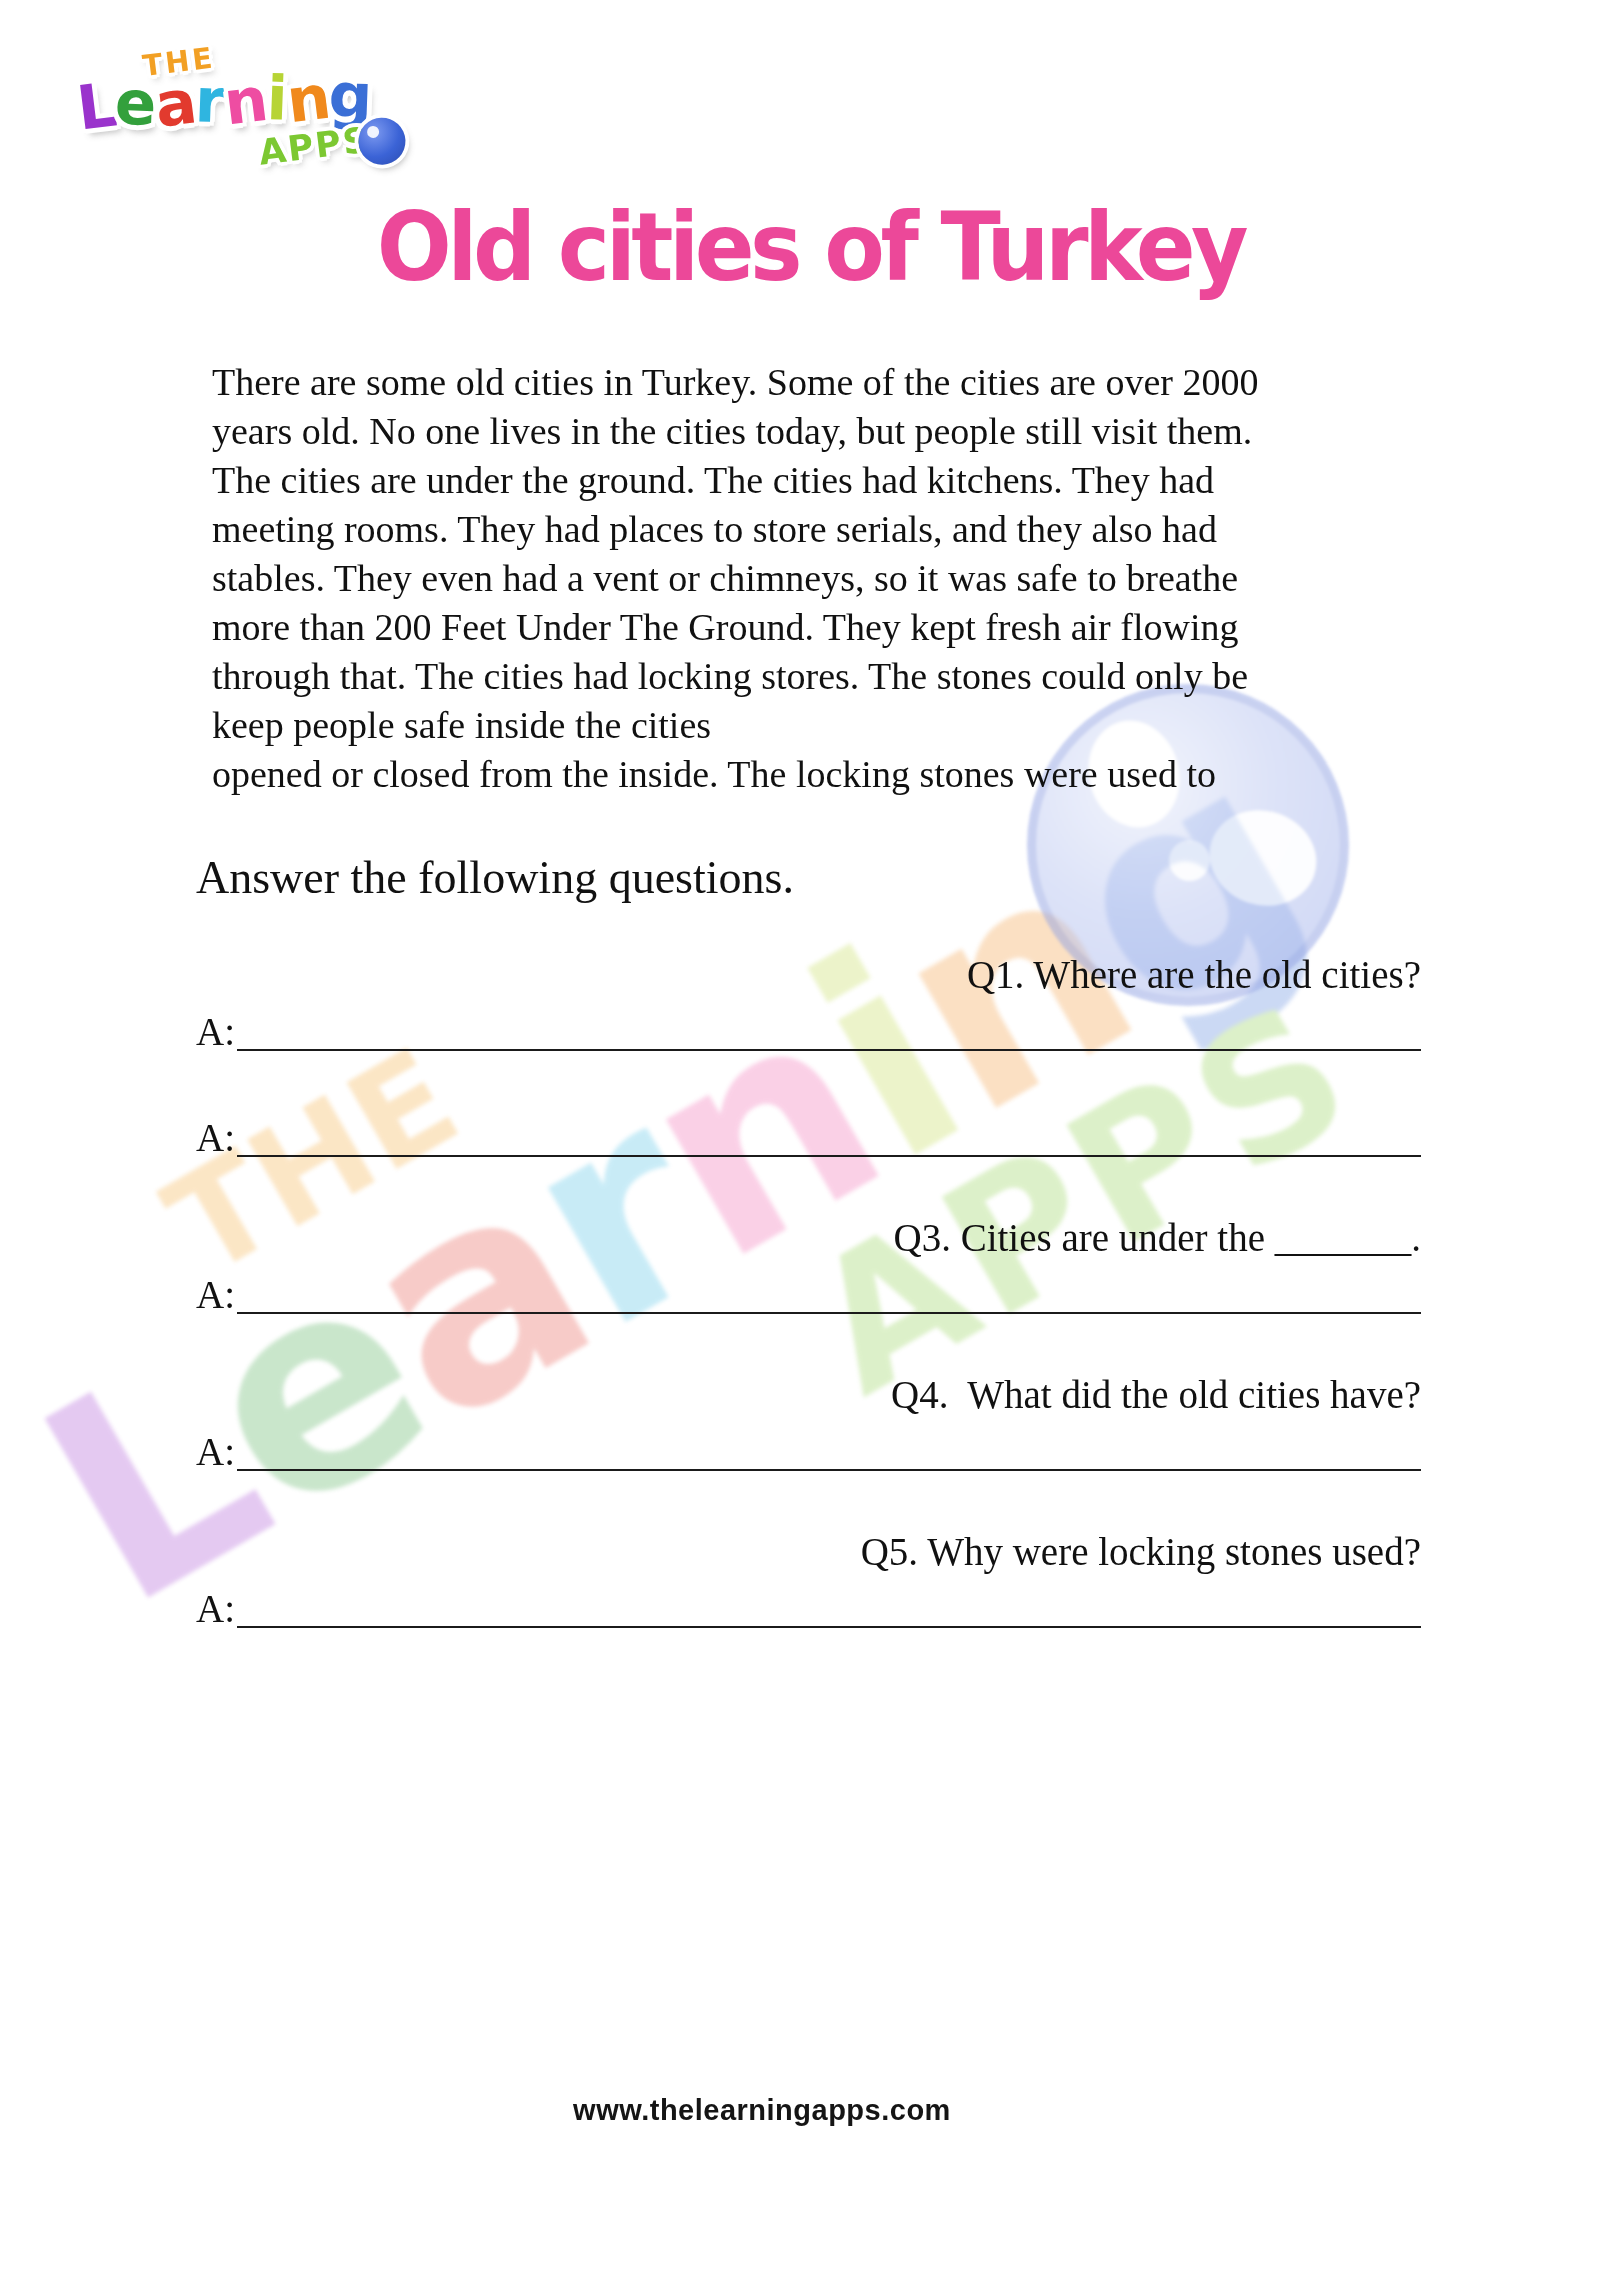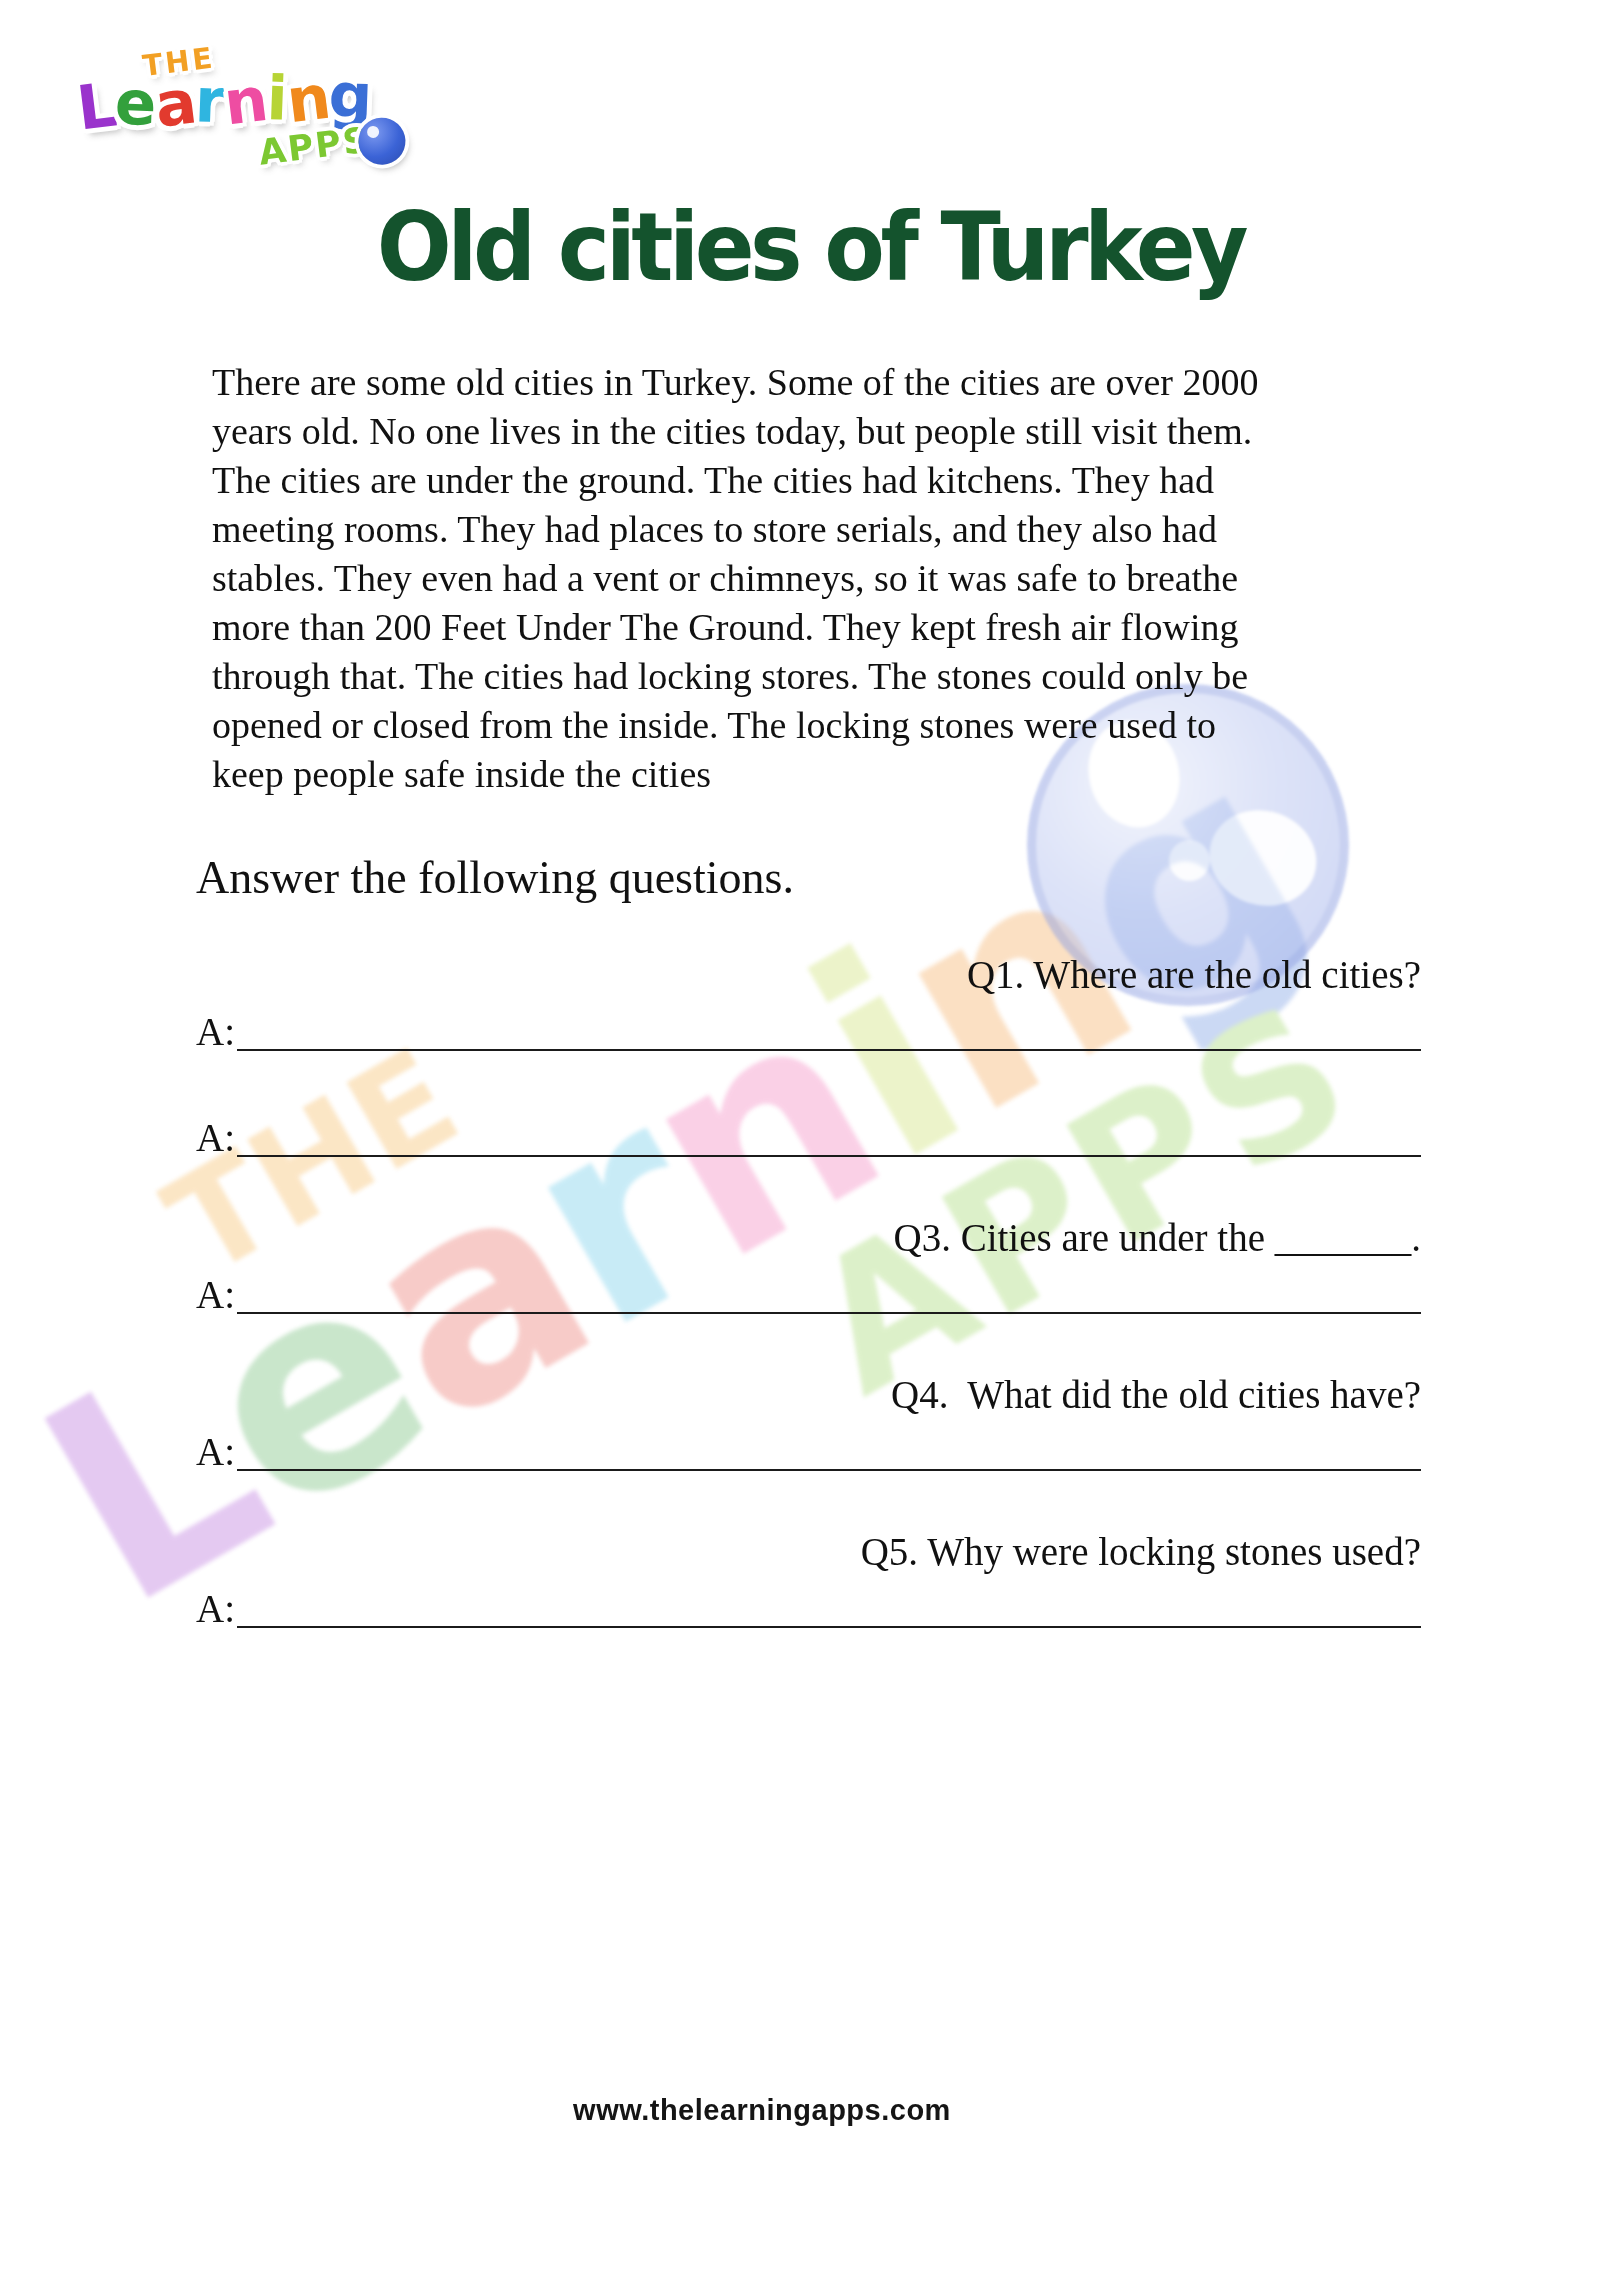--- a/index.html
+++ b/index.html
@@ -34,21 +34,21 @@
     position:absolute;left:286px;top:94px;width:47px;height:47px;border-radius:50%;
     background:radial-gradient(circle at 34% 30%, #7d9af0 0%, #3b63d6 55%, #2b4cb0 100%);
     box-shadow:0 0 0 3.9px #fff,2.9px 4.9px 5.9px rgba(80,80,80,.35);
   }
   .logo-ball::after{
     content:"";position:absolute;left:8.8px;top:7.8px;width:12.7px;height:12.7px;border-radius:50%;background:#fff;opacity:.9;
   }
   
   .title{
     position:absolute;left:0;right:0;top:192px;text-align:center;
-    font-family:"DejaVu Sans",sans-serif;font-weight:bold;font-size:95px;color:#14532d;
+    font-family:"DejaVu Sans",sans-serif;font-weight:bold;font-size:95px;color:#ec4899;
   }
   .title .squeeze{display:inline-block;transform:scaleX(.93);letter-spacing:-4.9px;}
   
   .passage{position:absolute;left:196px;top:358px;width:1235px;}
   .pline{font-size:38px;line-height:49px;white-space:pre;margin-left:16px;}
   
   .instruction{position:absolute;left:196px;top:853px;font-size:46px;line-height:49px;}
   
   .questions{position:absolute;left:196px;top:949px;width:1225px;}
   .qblock{margin-bottom:47px;text-align:right;}
@@ -105,22 +105,22 @@
   </div>
 
   <div class="passage">
       <div class="pline">There are some old cities in Turkey. Some of the cities are over 2000</div>
       <div class="pline">years old. No one lives in the cities today, but people still visit them.</div>
       <div class="pline">The cities are under the ground. The cities had kitchens. They had</div>
       <div class="pline">meeting rooms. They had places to store serials, and they also had</div>
       <div class="pline">stables. They even had a vent or chimneys, so it was safe to breathe</div>
       <div class="pline">more than 200 Feet Under The Ground. They kept fresh air flowing</div>
       <div class="pline">through that. The cities had locking stores. The stones could only be</div>
+      <div class="pline">keep people safe inside the cities</div>
       <div class="pline">opened or closed from the inside. The locking stones were used to</div>
-      <div class="pline">keep people safe inside the cities</div>
     </div>
 
   <div class="instruction">Answer the following questions.</div>
 
   <div class="questions">
     <div class="qblock">
       <div class="qtext">Q1. Where are the old cities?</div>
       <div class="arow">
         <span class="aprefix">A:</span>
         <span class="aline"></span>

